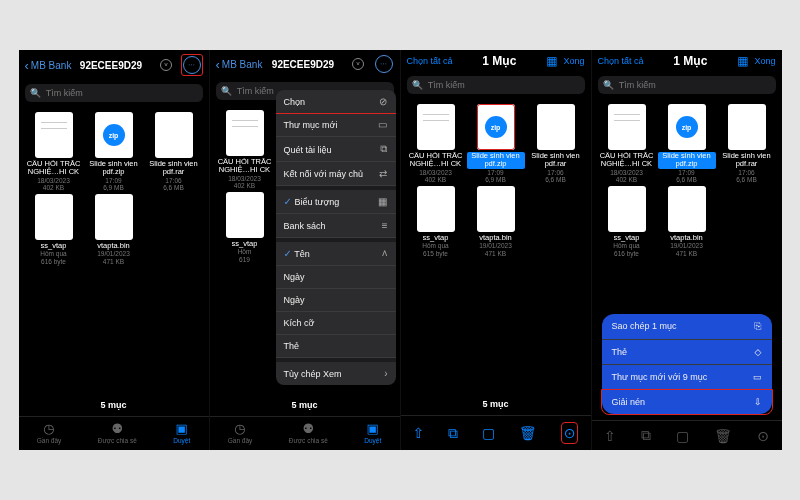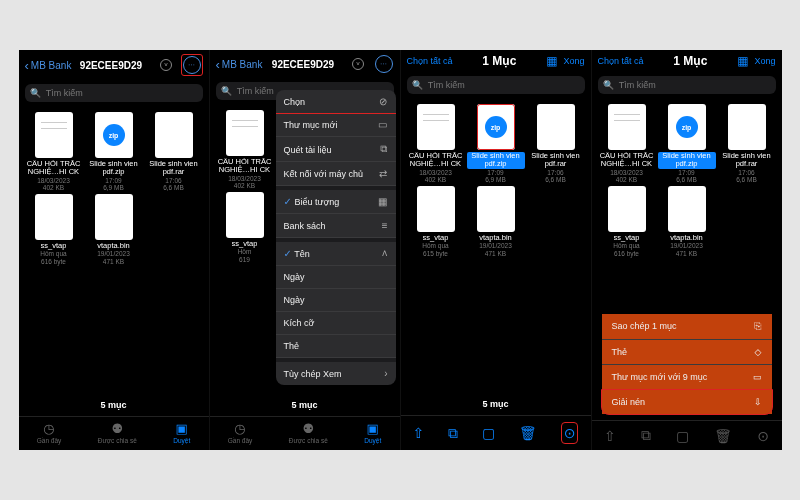--- a/index.html
+++ b/index.html
@@ -118,21 +118,21 @@
     padding:6px 8px; border-bottom:0.5px solid #3a3a3c;
   }
   .menu .mi.hl { border:1.5px solid #d22; margin:-1px;}
   .menu .mi:last-child{border-bottom:none;}
   .menu .sep { height:4px; background:#1c1c1e; }
   .menu .check { color:#4a90e2; font-size:10px;}
   .menu .micon { font-size:10px; color:#aaa;}
   
   .ctx {
     position:absolute; bottom:36px; left:10px; right:10px;
-    background:#c2410c; border-radius:0; font-size:9px; color:#eee;
+    background:#1d4ed8; border-radius:12px; font-size:9px; color:#eee;
   }
   .ctx .mi { display:flex; justify-content:space-between; padding:7px 10px; border-bottom:0.5px solid #3a3a3c;}
   .ctx .mi:last-child{ border-bottom:none; border:1.5px solid #d22; margin:-1px; border-radius:0 0 8px 8px;text-align:center;}
   .nav .link { color:#0a84ff; font-size:9px;}
   .nav .center-title{ color:#fff; font-weight:600; font-size:12px;}
   .grid-icon { font-size:12px; color:#0a84ff;}
   .vdown{ width:10px; height:10px; border:1px solid #888; border-radius:50%; display:inline-flex; align-items:center; justify-content:center; font-size:6px; color:#888;}
 </style>
 </head>
 <body>

